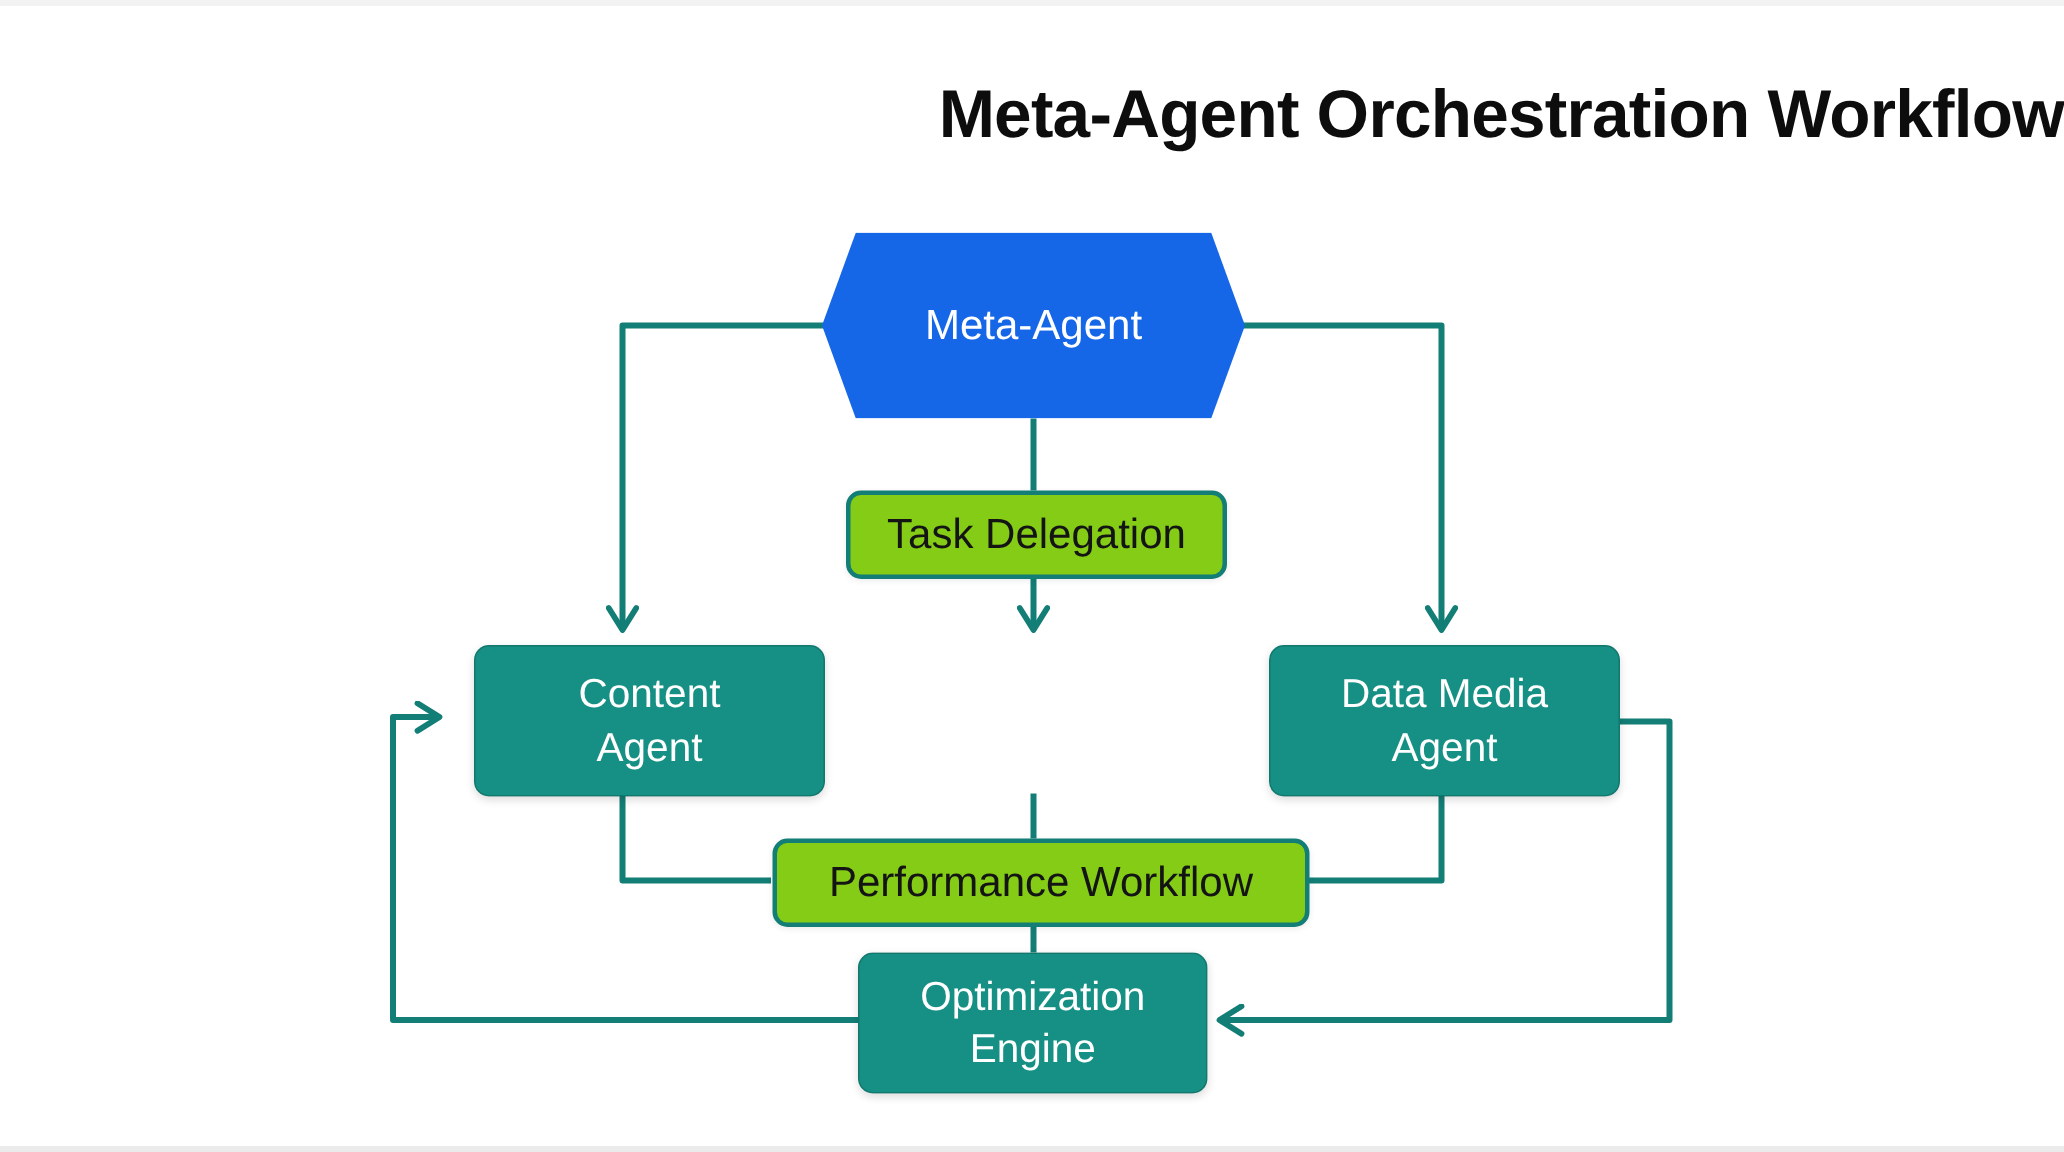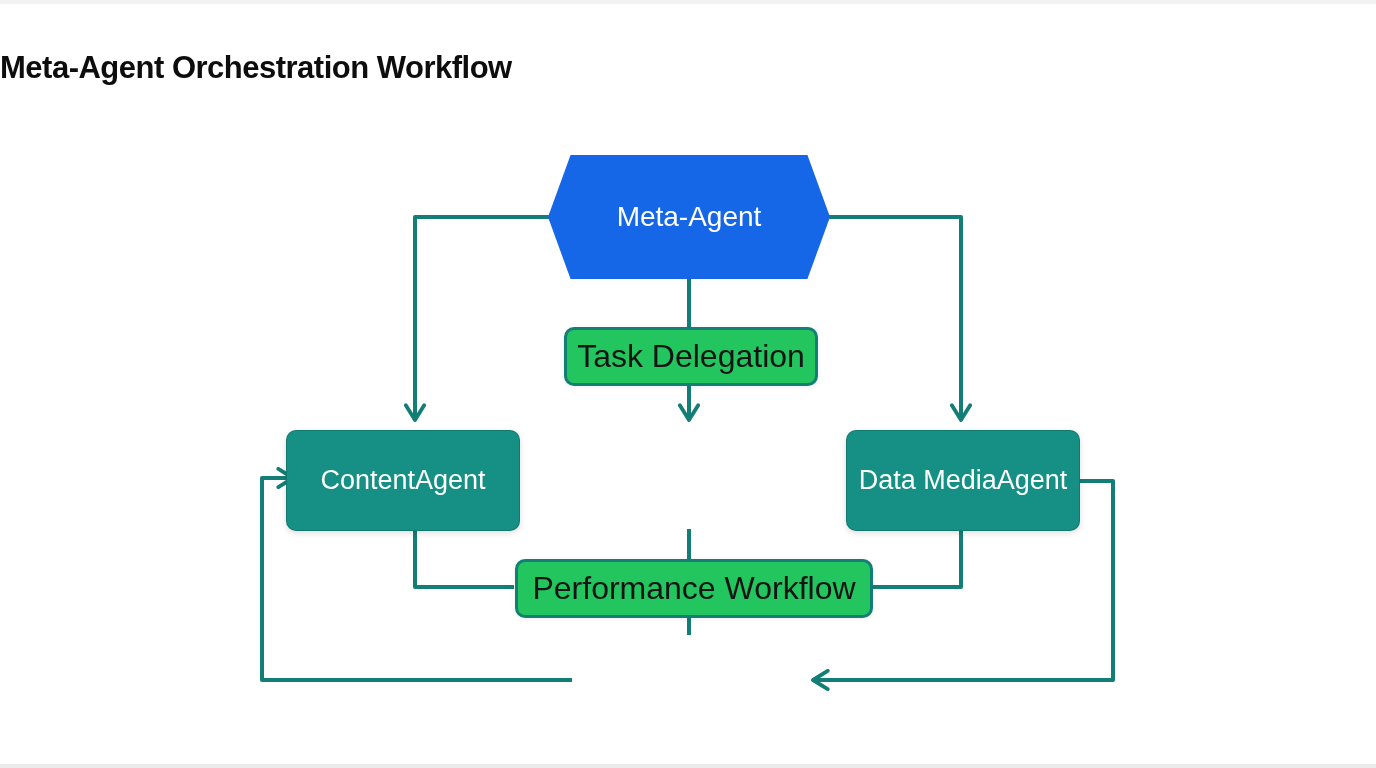--- a/index.html
+++ b/index.html
@@ -8,48 +8,48 @@
     width:1376px;height:768px;
     background:#ffffff;
     overflow:hidden;
     font-family:"Liberation Sans","DejaVu Sans",sans-serif;
   }
   .edge-band{position:absolute;left:0;right:0;height:4px;background:#ededed;opacity:.75;}
   .edge-band.top{top:0;}
   .edge-band.bottom{bottom:0;background:#e4e4e4;}
   #page-title{
     position:absolute;left:0;top:50px;width:1376px;
-    text-align:left;
-    font-size:31px;font-weight:700;color:#0d0d0d;
+    text-align:right;
+    font-size:45px;font-weight:700;color:#0d0d0d;
     letter-spacing:-0.5px;
   }
   #connectors{position:absolute;left:0;top:0;width:1376px;height:768px;}
   .node{
     position:absolute;
-    display:flex;flex-direction:row;align-items:center;justify-content:center;
+    display:flex;flex-direction:column;align-items:center;justify-content:center;
     text-align:center;line-height:1.3;
   }
   .process{
     background:#169084;
     color:#ffffff;
     font-size:27px;
     border-radius:10px;
     border:1px solid rgba(10,90,82,0.45);
     box-shadow:0 2px 6px rgba(0,0,0,0.14);
   }
   .hexagon{
     background:#1667E8;
     color:#ffffff;
     font-size:28px;
     clip-path:polygon(8% 0%,92% 0%,100% 50%,92% 100%,8% 100%,0% 50%);
   }
   .labelbox{
-    background:#22c55e;
+    background:#84cc16;
     color:#141414;
-    font-size:32px;
+    font-size:28px;
     border:3px solid #137E76;
     border-radius:10px;
     box-shadow:0 1px 4px rgba(0,0,0,0.08);
   }
 </style>
 </head>
 <body>
 
 <div id="stage">
 
@@ -79,29 +79,33 @@
   </svg>
 
   <div class="node hexagon" style="left:548px;top:155px;width:282px;height:124px;">
     <span>Meta-Agent</span>
   </div>
 
   <div class="node labelbox" style="left:564px;top:327px;width:248px;height:53px;">
     <span>Task Delegation</span>
   </div>
 
-  <div class="node process" style="left:286px;top:430px;width:232px;height:99px;">
+  <div class="node process" style="left:316px;top:430px;width:232px;height:99px;">
     <span>Content</span>
     <span>Agent</span>
   </div>
 
 
   <div class="node process" style="left:846px;top:430px;width:232px;height:99px;">
     <span>Data Media</span>
     <span>Agent</span>
   </div>
 
   <div class="node labelbox" style="left:515px;top:559px;width:352px;height:53px;">
     <span>Performance Workflow</span>
   </div>
 
+  <div class="node process" style="left:572px;top:635px;width:231px;height:92px;">
+    <span>Optimization</span>
+    <span>Engine</span>
+  </div>
 
 </div>
 
 </body></html>

